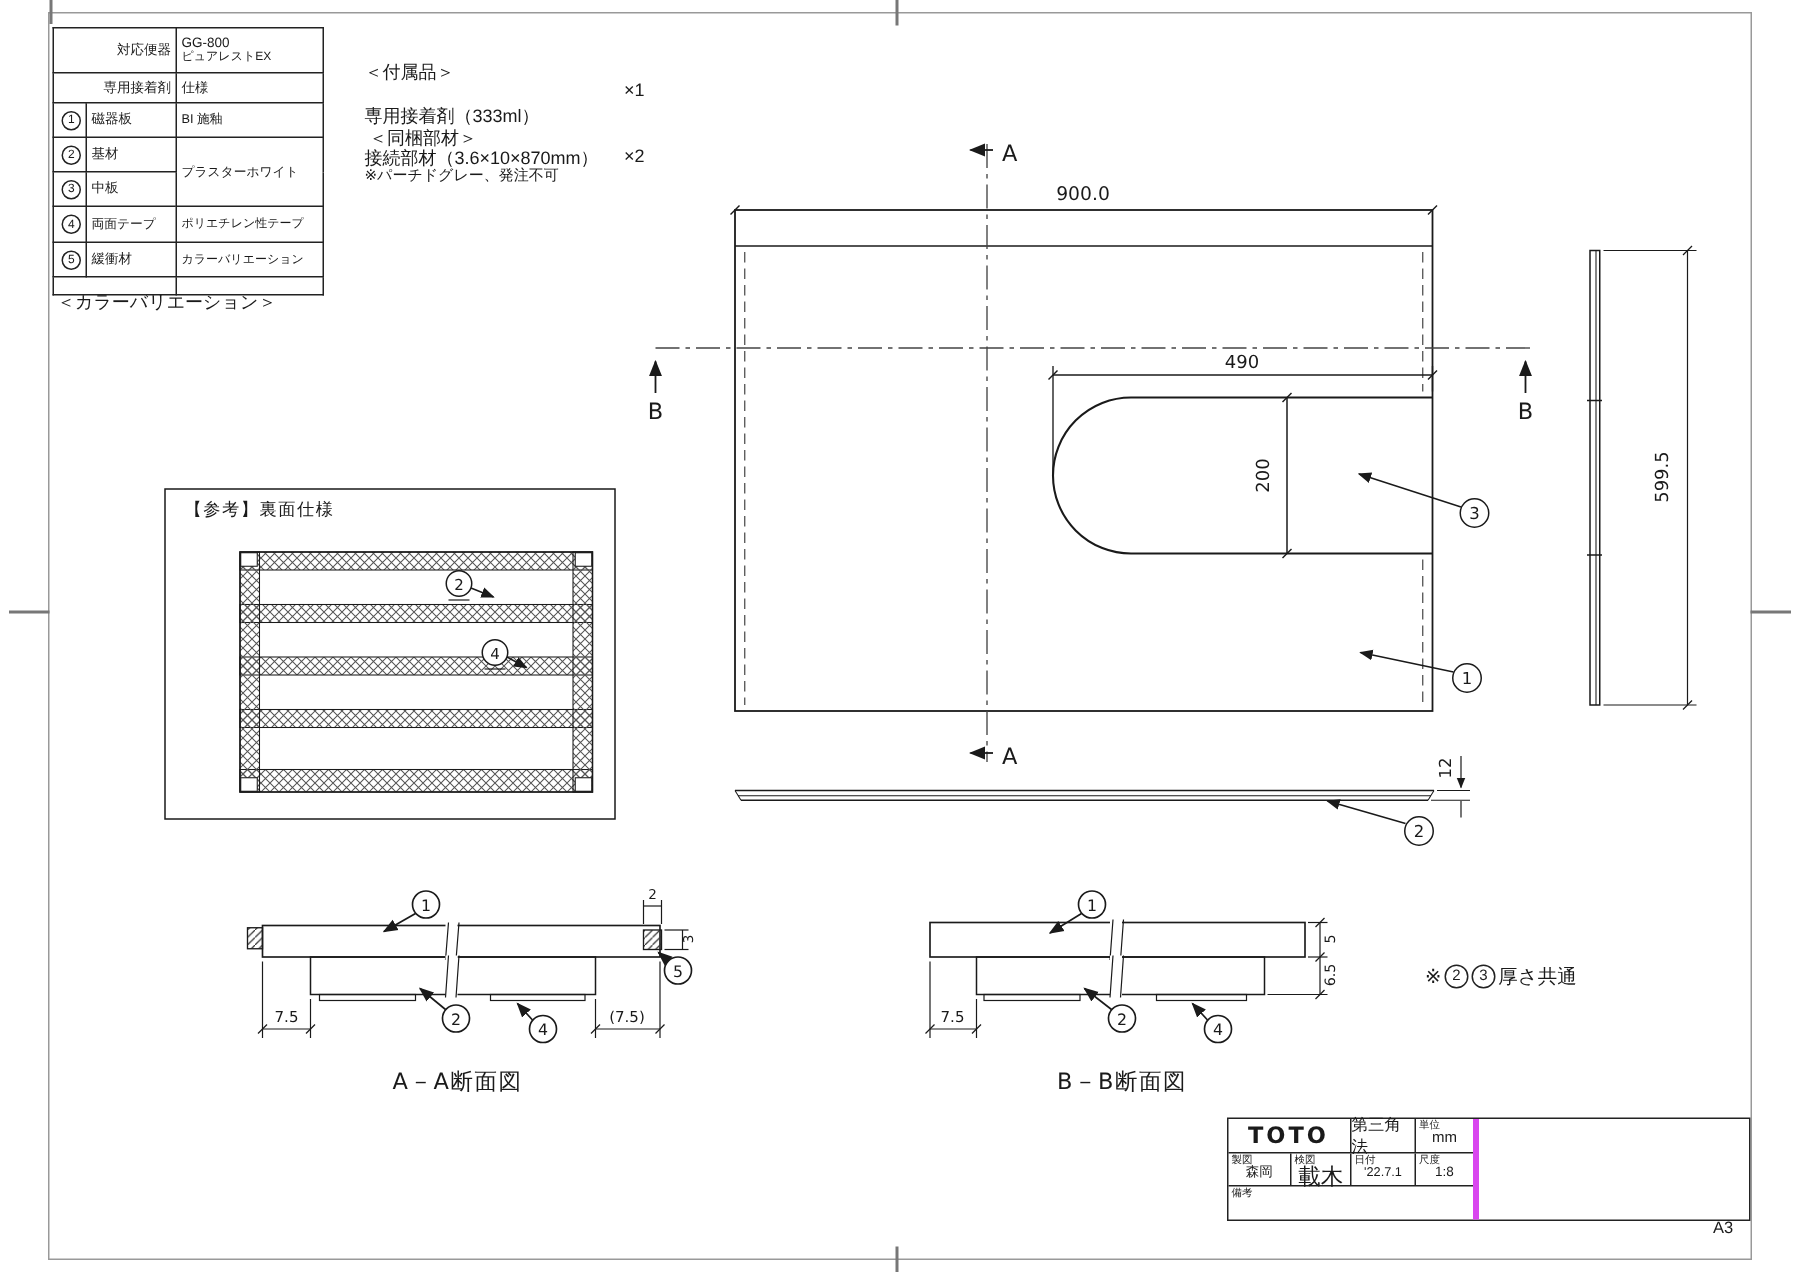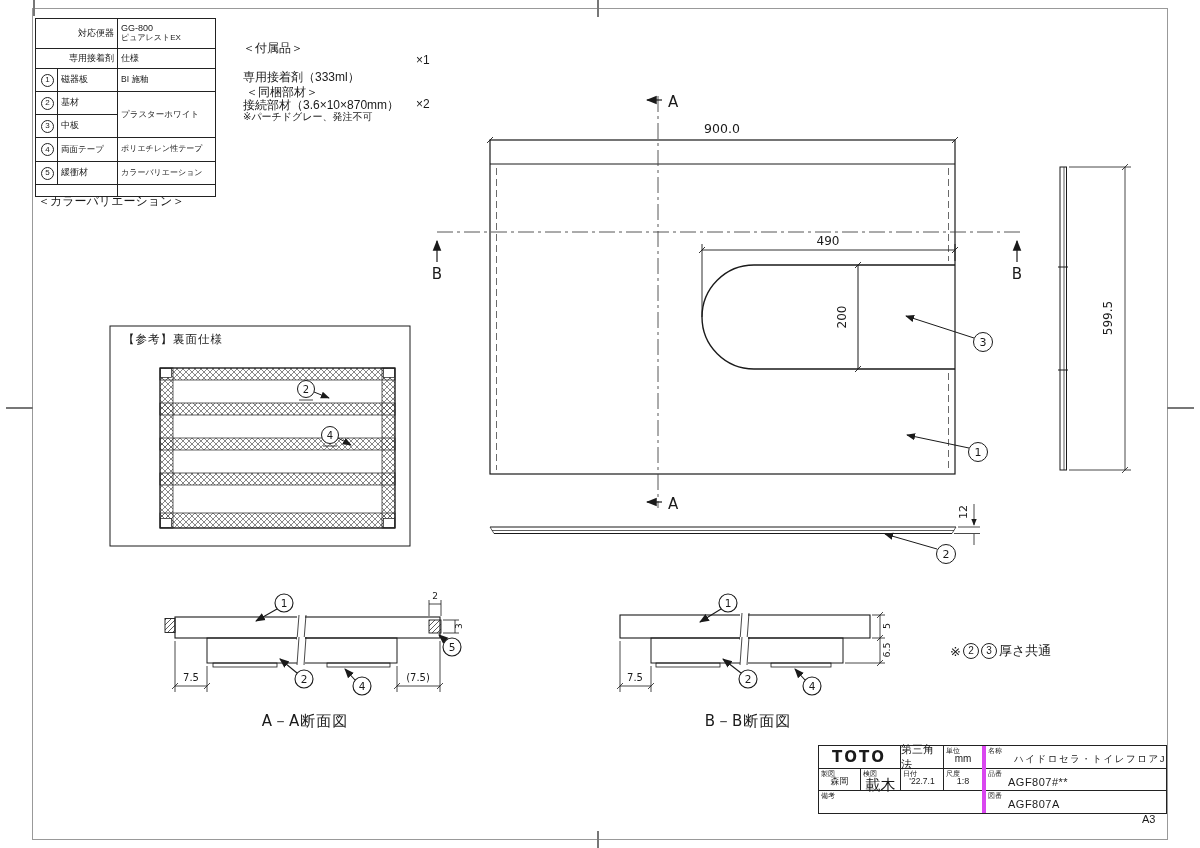--- a/index.html
+++ b/index.html
@@ -378,31 +378,17 @@
         </div>
         <div class="tbc" style="flex:1">
           <span class="lbl">尺度</span>
           <span class="val" style="font-size:9px">1:8</span>
         </div>
       </div>
       <div class="tbr3">
         <span class="lbl">備考</span>
       </div>
     </div>
-    <div class="tb-right">
-      <div class="nrow" style="height:23px">
-        <span class="lbl">名称</span>
-        <span class="nval" style="font-size:9.5px">ハイドロセラ・トイレフロアJ</span>
-      </div>
-      <div class="nrow" style="height:22px">
-        <span class="lbl">品番</span>
-        <span class="pnval">AGF807#**</span>
-      </div>
-      <div class="nrow" style="flex:1">
-        <span class="lbl">図番</span>
-        <span class="pnval">AGF807A</span>
-      </div>
-    </div>
   </div>
 
   <div class="a3">A3</div>
 
 </div>
 
 </body></html>

